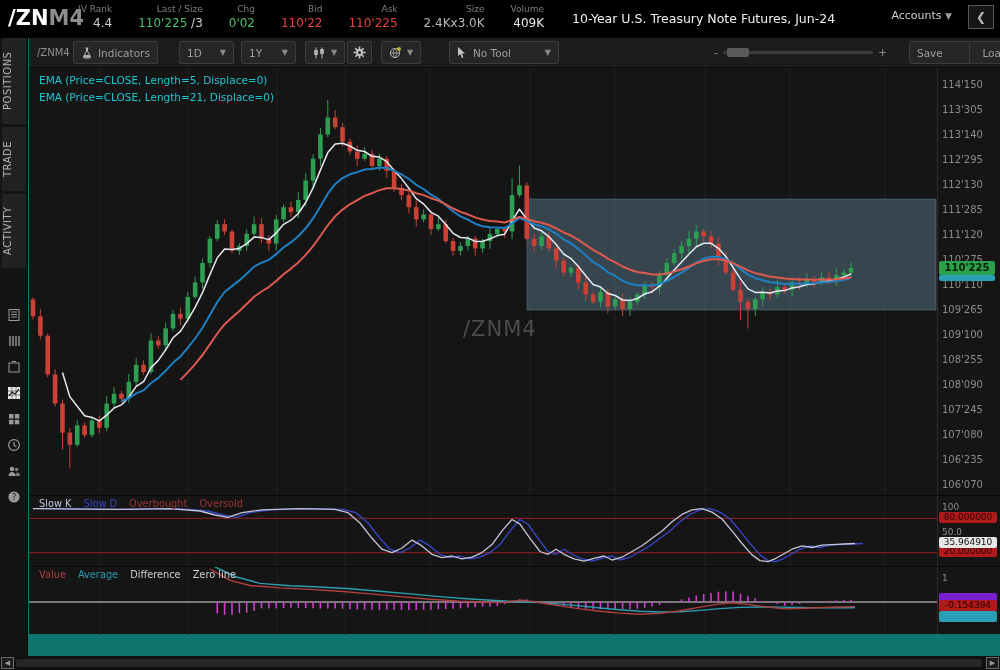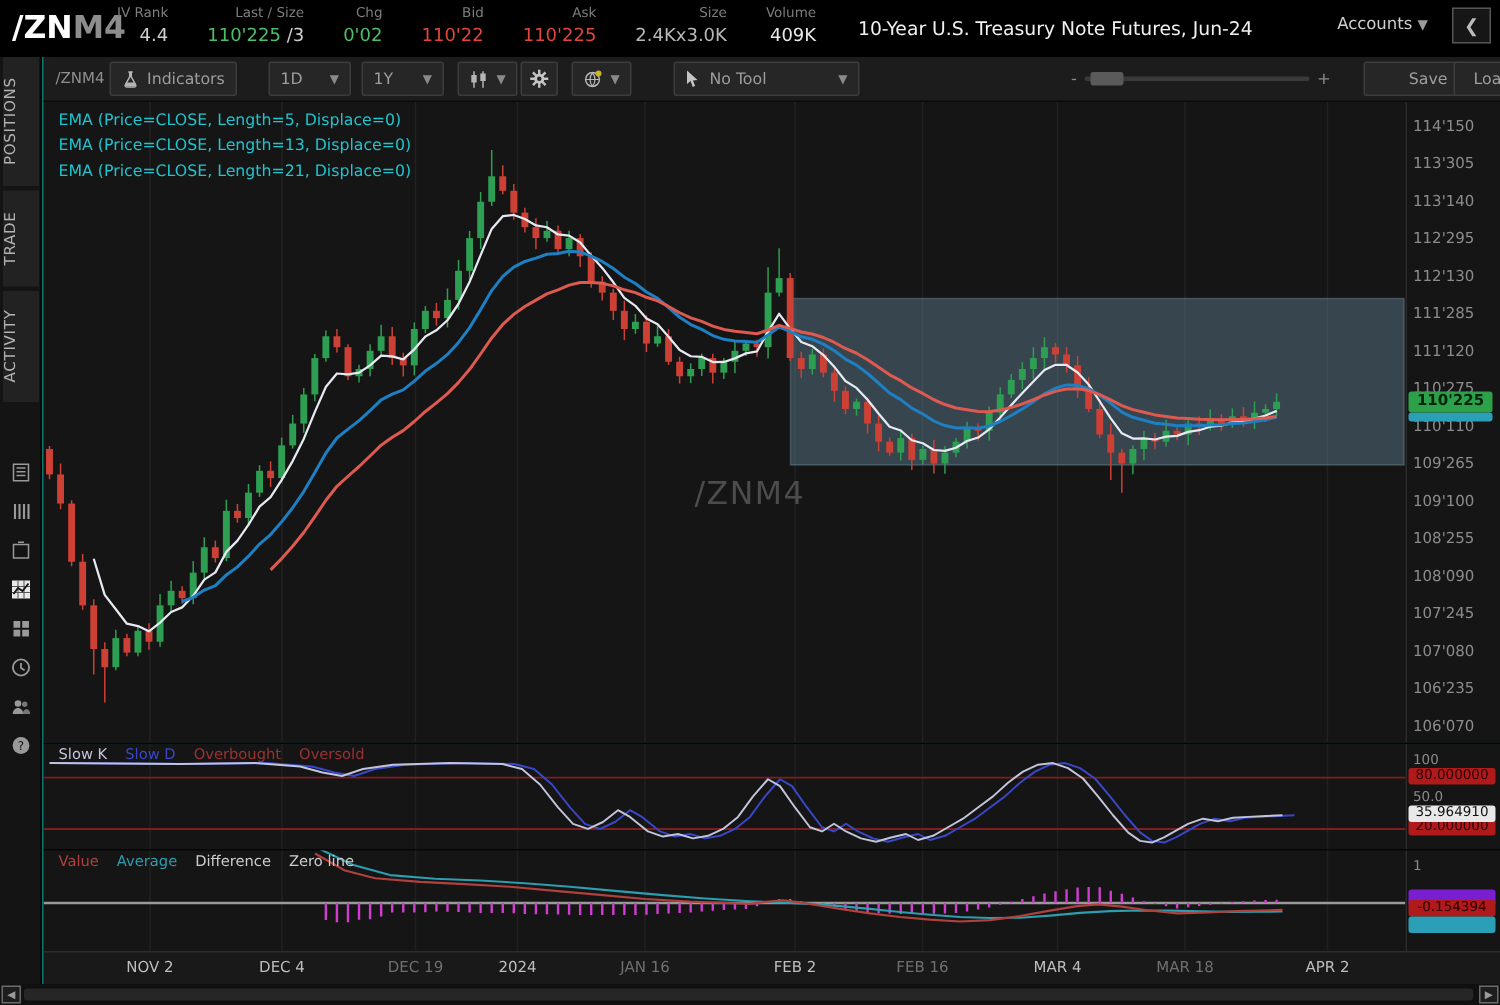--- a/index.html
+++ b/index.html
@@ -240,39 +240,39 @@
     <div class="tb-btn" style="left:352px;">
       <span>
           <svg width="13" height="13" viewBox="0 0 13 13">
             <circle cx="6" cy="7" r="4.6" fill="none" stroke="#b5b5b5" stroke-width="1"></circle>
             <path d="M1.5 7h9 M6 2.5c2.2 2.6 2.2 6.4 0 9 M6 2.5c-2.2 2.6-2.2 6.4 0 9" fill="none" stroke="#b5b5b5" stroke-width="0.8"></path>
             <circle cx="10" cy="3" r="2" fill="#c9b422"></circle>
           </svg>
         </span>
       <span class="tb-caret">▼</span>
     </div>
-    <div class="tb-btn" style="left:420px; width:124px; justify-content:space-between;align-items:center;">
+    <div class="tb-btn" style="left:420px; width:110px; justify-content:space-between;align-items:center;">
       <span style="display:flex; align-items:center; gap:6px;">
           <span>
             <svg width="10" height="12" viewBox="0 0 10 12">
               <path d="M1 0 L1 9 L3.4 7 L4.8 11 L6.4 10.4 L5 6.6 L8 6.4 Z" fill="#c4c4c4"></path>
             </svg>
           </span>
           <span>No Tool</span>
         </span>
       <span class="tb-caret">▼</span>
     </div>
     <div id="tb-zoom">
       <span class="minus">-</span>
       <div id="tb-track">
           <div id="tb-handle"></div>
         </div>
       <span class="plus">+</span>
     </div>
-    <div class="tb-btn" style="left:880px; width:64px; justify-content:flex-end;">
+    <div class="tb-btn" style="left:880px; width:64px; justify-content:flex-start;">
         <span>Save</span>
       </div>
     <div class="tb-btn" style="left:940px; width:52px; justify-content:center;">
         <span>Load</span>
       </div>
   </div>
 
   <div id="chart-area">
     <svg id="main-svg" width="908" height="427" style="position:absolute; left:0; top:0;">
         <line x1="71" y1="0" x2="71" y2="427" stroke="#222222" stroke-width="1"></line>
@@ -510,21 +510,20 @@
         <rect x="812.4000000000001" y="204.66666666666697" width="4.6" height="2.4242424242422658" fill="#2e9e52"></rect>
         <line x1="822.07" y1="194.14819216082986" x2="822.07" y2="209.53759570776845" stroke="#2e9e52" stroke-width="1"></line>
         <rect x="819.7700000000001" y="199.81818181818176" width="4.6" height="4.848484848485214" fill="#2e9e52"></rect>
         <path d="M33.5 304.5 L40.8 328.6 L48.2 338.2 L55.6 347.8 L63.0 349.4 L70.3 352.9 L77.7 347.1 L85.1 340.0 L92.4 336.9 L99.8 329.2 L107.2 318.4 L114.6 313.6 L121.9 299.9 L129.3 292.4 L136.7 281.8 L144.0 269.8 L151.4 263.4 L158.8 251.9 L166.1 239.4 L173.5 224.6 L180.9 206.6 L188.3 189.8 L195.6 181.0 L203.0 181.6 L210.4 180.4 L217.7 175.6 L225.1 169.1 L232.5 169.6 L239.8 171.6 L247.2 164.9 L254.6 156.3 L261.9 152.2 L269.3 145.5 L276.7 134.5 L284.1 119.9 L291.4 102.1 L298.8 84.6 L306.2 76.1 L313.5 75.3 L320.9 78.0 L328.3 82.3 L335.6 83.5 L343.0 88.3 L350.4 89.1 L357.8 93.7 L365.1 102.4 L372.5 110.6 L379.9 120.2 L387.2 130.6 L394.6 135.9 L402.0 144.3 L409.4 148.2 L416.7 156.5 L424.1 165.3 L431.5 169.5 L438.8 169.9 L446.2 173.4 L453.6 173.3 L460.9 170.9 L468.3 167.6 L475.7 166.2 L483.0 153.2 L490.4 141.2 L497.8 151.1 L505.2 160.0 L512.5 162.8 L519.9 168.7 L527.3 176.6 L534.6 186.0 L542.0 190.6 L549.4 198.5 L556.8 207.8 L564.1 216.5 L571.5 219.0 L578.9 225.5 L586.2 227.5 L593.6 232.0 L601.0 232.6 L608.3 230.5 L615.7 226.0 L623.1 223.7 L630.5 218.2 L637.8 210.4 L645.2 202.0 L652.6 194.0 L659.9 186.3 L667.3 178.7 L674.7 175.2 L682.0 175.3 L689.4 180.3 L696.8 188.4 L704.1 199.5 L711.5 210.9 L718.9 220.9 L726.3 224.4 L733.6 224.3 L741.0 225.0 L748.4 223.1 L755.7 222.6 L763.1 219.9 L770.5 218.8 L777.9 216.5 L785.2 215.8 L792.6 213.7 L800.0 213.1 L807.3 211.1 L814.7 209.0 L822.1 205.9 " fill="none" stroke="#e6e9f2" stroke-width="1.5" stroke-linejoin="round"></path>
         <path d="M92.4 333.0 L99.8 330.2 L107.2 325.4 L114.6 322.4 L121.9 315.3 L129.3 309.9 L136.7 302.8 L144.0 294.7 L151.4 288.4 L158.8 279.9 L166.1 270.5 L173.5 259.7 L180.9 247.0 L188.3 234.0 L195.6 224.0 L203.0 218.1 L210.4 212.4 L217.7 205.7 L225.1 198.6 L232.5 194.7 L239.8 191.9 L247.2 186.1 L254.6 179.4 L261.9 174.4 L269.3 168.3 L276.7 160.3 L284.1 150.4 L291.4 138.4 L298.8 125.7 L306.2 116.2 L313.5 110.1 L320.9 106.3 L328.3 104.1 L335.6 101.5 L343.0 101.0 L350.4 99.5 L357.8 100.0 L365.1 102.8 L372.5 106.3 L379.9 111.0 L387.2 116.8 L394.6 121.0 L402.0 126.7 L409.4 130.9 L416.7 137.0 L424.1 143.5 L431.5 148.4 L438.8 151.6 L446.2 155.7 L453.6 158.2 L460.9 159.3 L468.3 159.6 L475.7 160.1 L483.0 155.4 L490.4 150.0 L497.8 152.9 L505.2 156.5 L512.5 158.2 L519.9 161.4 L527.3 165.8 L534.6 171.4 L542.0 175.4 L549.4 181.0 L556.8 187.5 L564.1 194.1 L571.5 198.4 L578.9 204.1 L586.2 208.0 L593.6 212.7 L601.0 215.7 L608.3 217.3 L615.7 217.2 L623.1 217.5 L630.5 216.0 L637.8 213.0 L645.2 209.0 L652.6 204.6 L659.9 199.8 L667.3 194.6 L674.7 190.8 L682.0 188.6 L689.4 188.9 L696.8 191.1 L704.1 195.5 L711.5 200.9 L718.9 206.7 L726.3 210.2 L733.6 212.2 L741.0 214.2 L748.4 214.9 L755.7 215.9 L763.1 215.7 L770.5 215.8 L777.9 215.3 L785.2 215.1 L792.6 214.3 L800.0 214.0 L807.3 213.0 L814.7 211.8 L822.1 210.1 " fill="none" stroke="#1e7fc2" stroke-width="2" stroke-linejoin="round"></path>
         <path d="M151.4 311.9 L158.8 304.4 L166.1 296.2 L173.5 287.0 L180.9 276.4 L188.3 265.5 L195.6 256.2 L203.0 249.5 L210.4 243.0 L217.7 236.0 L225.1 228.8 L232.5 223.5 L239.8 219.1 L247.2 213.0 L254.6 206.3 L261.9 200.6 L269.3 194.4 L276.7 186.9 L284.1 178.2 L291.4 168.0 L298.8 157.3 L306.2 148.3 L313.5 141.6 L320.9 136.3 L328.3 132.1 L335.6 127.9 L343.0 125.2 L350.4 122.1 L357.8 120.3 L365.1 120.3 L372.5 120.9 L379.9 122.6 L387.2 125.2 L394.6 127.1 L402.0 130.2 L409.4 132.6 L416.7 136.3 L424.1 140.5 L431.5 143.9 L438.8 146.3 L446.2 149.4 L453.6 151.6 L460.9 152.9 L468.3 153.6 L475.7 154.5 L483.0 152.0 L490.4 148.9 L497.8 150.9 L505.2 153.3 L512.5 154.7 L519.9 157.0 L527.3 160.3 L534.6 164.3 L542.0 167.5 L549.4 171.8 L556.8 176.8 L564.1 181.9 L571.5 185.8 L578.9 190.6 L586.2 194.3 L593.6 198.5 L601.0 201.7 L608.3 204.0 L615.7 205.1 L623.1 206.4 L630.5 206.5 L637.8 205.4 L645.2 203.6 L652.6 201.3 L659.9 198.5 L667.3 195.3 L674.7 192.9 L682.0 191.3 L689.4 191.2 L696.8 192.4 L704.1 195.1 L711.5 198.6 L718.9 202.4 L726.3 205.1 L733.6 206.8 L741.0 208.6 L748.4 209.6 L755.7 210.6 L763.1 211.0 L770.5 211.5 L777.9 211.6 L785.2 211.8 L792.6 211.6 L800.0 211.6 L807.3 211.2 L814.7 210.6 L822.1 209.6 " fill="none" stroke="#de5a50" stroke-width="2" stroke-linejoin="round"></path>
       </svg>
     <div id="watermark">/ZNM4</div>
     <div id="ema-legend">
         <div class="ema-row" style="color: rgb(31, 196, 207);">EMA (Price=CLOSE, Length=5, Displace=0)</div>
-        <div class="ema-row" style="color: rgb(31, 196, 207);">EMA (Price=CLOSE, Length=13, Displace=0)</div>
         <div class="ema-row" style="color: rgb(31, 196, 207);">EMA (Price=CLOSE, Length=21, Displace=0)</div>
       </div>
   </div>
   <div id="price-axis">
       <div class="ax-lbl" style="top: 11px;">114'150</div>
       <div class="ax-lbl" style="top: 36px;">113'305</div>
       <div class="ax-lbl" style="top: 61px; text-align: center;">113'140</div>
       <div class="ax-lbl" style="top: 86px;">112'295</div>
       <div class="ax-lbl" style="top: 111px;">112'130</div>
       <div class="ax-lbl" style="top: 136px;">111'285</div>
@@ -685,31 +684,19 @@
         <path d="M181.0 2.0 L201.0 13.4 L221.0 18.5 L251.0 20.9 L281.0 22.4 L311.0 24.2 L341.0 26.9 L371.0 29.6 L401.0 32.3 L431.0 34.1 L456.0 35.0 L471.0 35.6 L483.0 34.1 L493.0 33.2 L503.0 34.4 L516.0 36.5 L531.0 38.9 L551.0 41.9 L571.0 44.3 L591.0 46.1 L611.0 47.3 L631.0 46.4 L651.0 43.7 L671.0 40.1 L689.0 37.1 L703.0 35.9 L719.0 37.4 L736.0 39.8 L756.0 41.9 L776.0 41.3 L796.0 40.4 L811.0 40.0 L826.0 39.6 " fill="none" stroke="#b0413e" stroke-width="1.4" stroke-linejoin="round"></path>
       </svg>
     <div class="study-axis" id="macd-axis">
         <div class="sa-txt" style="top: 6px;">1</div>
         <div class="sa-bubble" style="top: 26px; background: rgb(122, 31, 208);"></div>
         <div class="sa-bubble" style="top: 33px; background: rgb(176, 26, 26); color: rgb(42, 0, 0);">-0.154394</div>
         <div class="sa-bubble" style="top: 44px; background: rgb(42, 159, 181);"></div>
       </div>
   </div>
 
-  <div id="date-axis">
-      <div class="date-lbl" style="left: 46px; color: rgb(189, 189, 189);">NOV 2</div>
-      <div class="date-lbl" style="left: 134px; color: rgb(189, 189, 189);">DEC 4</div>
-      <div class="date-lbl" style="left: 223px; color: rgb(111, 111, 111);">DEC 19</div>
-      <div class="date-lbl" style="left: 291px; color: rgb(189, 189, 189);">2024</div>
-      <div class="date-lbl" style="left: 376px; color: rgb(111, 111, 111);">JAN 16</div>
-      <div class="date-lbl" style="left: 476px; color: rgb(189, 189, 189);">FEB 2</div>
-      <div class="date-lbl" style="left: 561px; color: rgb(111, 111, 111);">FEB 16</div>
-      <div class="date-lbl" style="left: 651px; color: rgb(189, 189, 189);">MAR 4</div>
-      <div class="date-lbl" style="left: 736px; color: rgb(111, 111, 111);">MAR 18</div>
-      <div class="date-lbl" style="left: 831px; color: rgb(189, 189, 189);">APR 2</div>
-    </div>
   <div id="scrollbar">
     <div class="sb-arrow" style="left:1px;">◀</div>
     <div id="sb-track"></div>
     <div class="sb-arrow" style="right:1px;">▶</div>
   </div>
 
 </div>
 
 </body></html>

